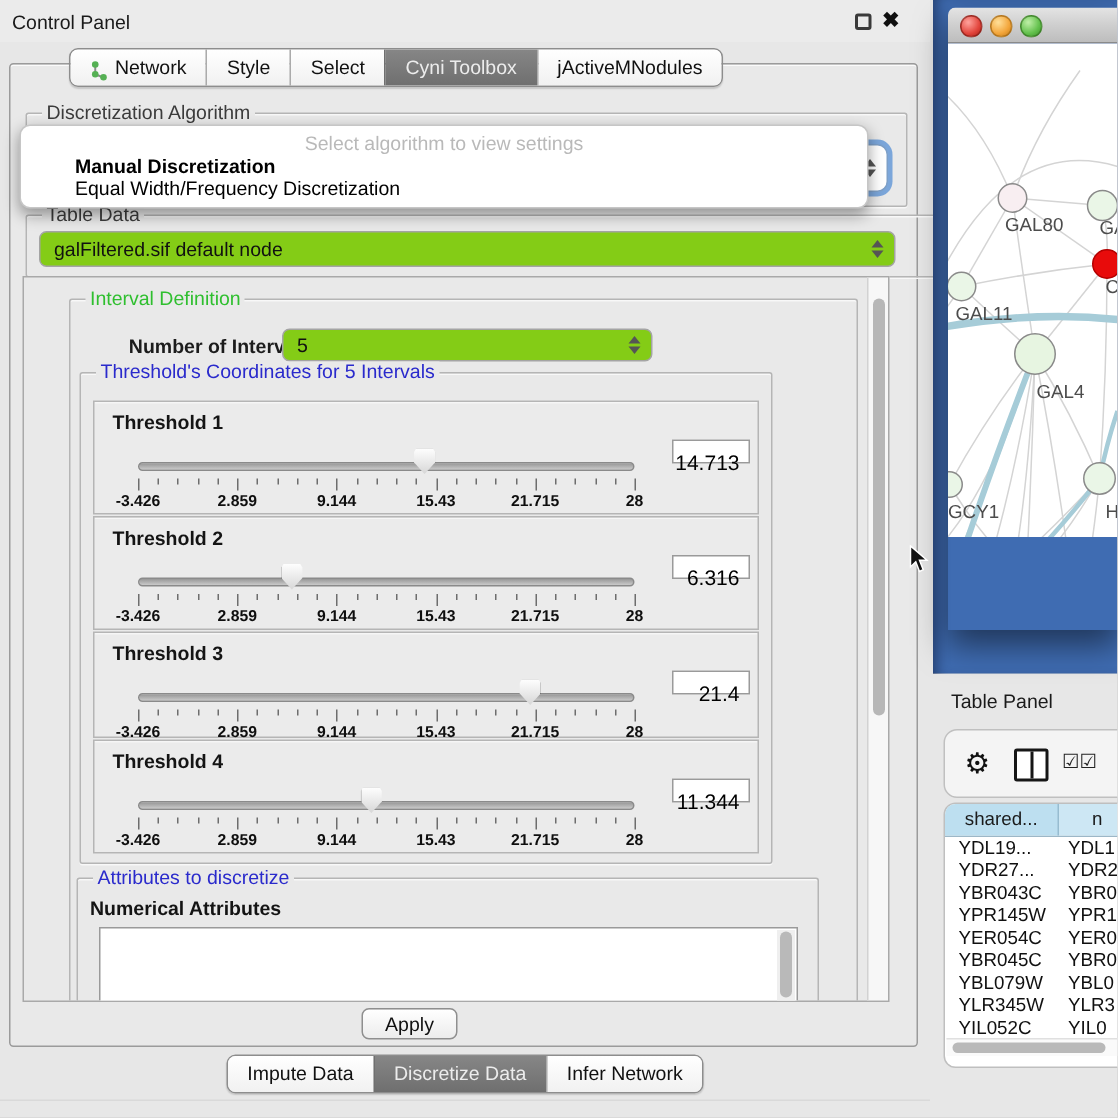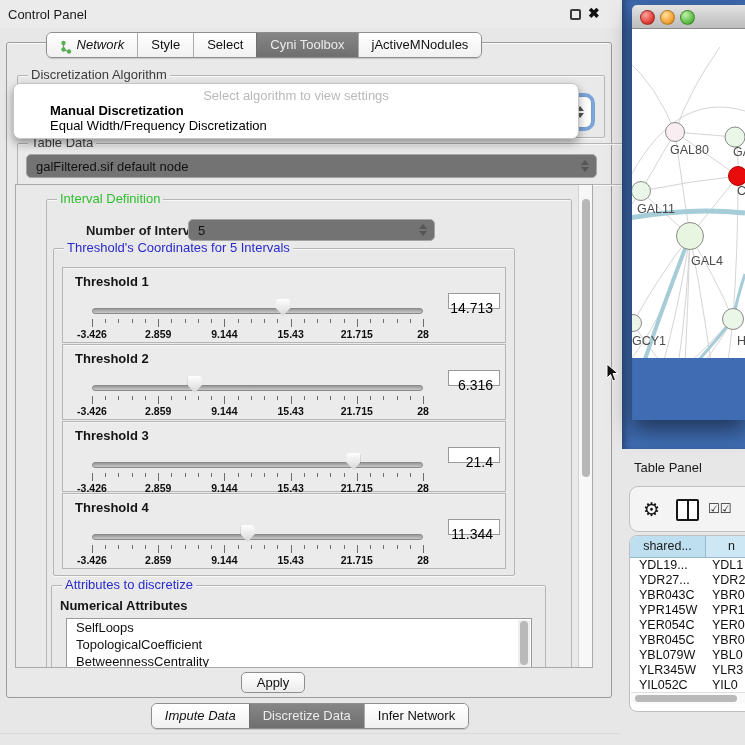--- a/index.html
+++ b/index.html
@@ -10,40 +10,40 @@
   
   .cp-titlebar{left:0;top:0;width:620px;height:28px;background:#ebebeb;}
   .cp-title{left:8px;top:7px;font-size:13px;color:#1a1a1a;}
   .float-btn{left:570px;top:9px;width:11px;height:11px;border:2px solid #3a3a3a;border-radius:2px;background:transparent;}
   .close-btn{left:588px;top:5px;font-size:14px;font-weight:bold;color:#101010;}
 
   .tabbar{display:flex;border:1px solid #8d8d8d;border-radius:6px;overflow:hidden;
           box-shadow:0 1px 1px rgba(0,0,0,.15);}
   .tabbar .tab{display:flex;align-items:center;gap:5px;padding:0 13px;height:24px;line-height:24px;
           font-size:13px;color:#111;background:linear-gradient(#ffffff,#f1f1f1);border-left:1px solid #ababab;cursor:default;white-space:nowrap;}
-  .tabbar .tab:first-child{border-left:none;font-style:italic;}
+  .tabbar .tab:first-child{border-left:none;}
   .tabbar .tab.active{background:linear-gradient(#868686,#6f6f6f);color:#ececec;border-left-color:#6f6f6f;}
   .top-tabs-wrap{left:0;top:32px;width:620px;display:flex;justify-content:center;z-index:6;}
   .top-tabs-wrap .tabbar{transform:translateX(-46px);}
   .bottom-tabs-wrap{left:0;top:703px;width:620px;display:flex;justify-content:center;z-index:6;}
   .bottom-line{left:0;top:733px;width:620px;height:1px;background:#d9d9d9;}
 
   .panel-box{left:6px;top:42px;width:606px;height:656px;border:1px solid #9b9b9b;border-radius:3px;
              background:#e9e9e9;box-shadow:inset 0 1px 0 #fbfbfb;}
 
   .group{border:1px solid #b5b5b5;border-radius:2px;box-shadow:inset 0 1px 0 #f8f8f8, 0 1px 0 #f8f8f8;}
   .group-title{position:absolute;top:-8px;left:10px;background:#e9e9e9;padding:0 3px;font-size:13px;line-height:14px;}
   .gt-plain{color:#3c3c3c;}
   .gt-green{color:#2fbf2f;}
   .gt-blue{color:#2a2acc;}
 
   .algo-group{left:10px;top:32px;width:588px;height:63px;}
   .algo-combo{left:12px;top:20px;width:562px;height:32px;background:#fff;border:1px solid #7d9fc7;border-radius:7px;
               box-shadow:0 0 0 3px #7ba6da;}
-  .combo{background:#737373;border:1px solid #a4a4a4;border-radius:5px;font-size:13px;color:#111;}
+  .combo{background:#84cc16;border:1px solid #a4a4a4;border-radius:5px;font-size:13px;color:#111;}
   .combo .combo-text{position:absolute;left:9px;top:50%;transform:translateY(-50%);white-space:nowrap;}
   .spinner{position:absolute;right:7px;top:50%;transform:translateY(-50%);width:8px;height:12px;}
   .spinner .up{position:absolute;top:0;left:0;width:0;height:0;border-left:4px solid transparent;border-right:4px solid transparent;border-bottom:5px solid #555;}
   .spinner .dn{position:absolute;bottom:0;left:0;width:0;height:0;border-left:4px solid transparent;border-right:4px solid transparent;border-top:5px solid #555;}
 
   .popup{left:6px;top:40px;width:566px;height:56px;background:#fff;border:1px solid #c6c6c6;border-radius:7px;
          box-shadow:0 4px 10px rgba(0,0,0,.38);z-index:30;}
   .popup-hint{position:absolute;top:4px;left:0;width:100%;text-align:center;font-size:13px;color:#b9b9b9;}
   .popup-item{position:absolute;left:3px;font-size:13px;color:#000;white-space:nowrap;margin-left:33px;}
   .popup-item.hl{font-weight:bold;}
@@ -376,25 +376,20 @@
                 </div>
     <div class="thr-value">11.344</div>
   </div>
             </div>
         </div>
 
         <div class="abs group attr-group">
           <span class="group-title gt-blue">Attributes to discretize</span>
           <div class="abs attr-sub">Numerical Attributes</div>
           <div class="abs attr-list">
-            <div id="attr-items">
-                <div class="attr-item">SelfLoops</div>
-                <div class="attr-item">TopologicalCoefficient</div>
-                <div class="attr-item">BetweennessCentrality</div>
-              </div>
             <div class="list-scrollbar">
                 <div class="list-thumb"></div>
               </div>
           </div>
         </div>
       </div>
 
       <div class="abs v-scrollbar">
         <div class="v-thumb"></div>
       </div>

